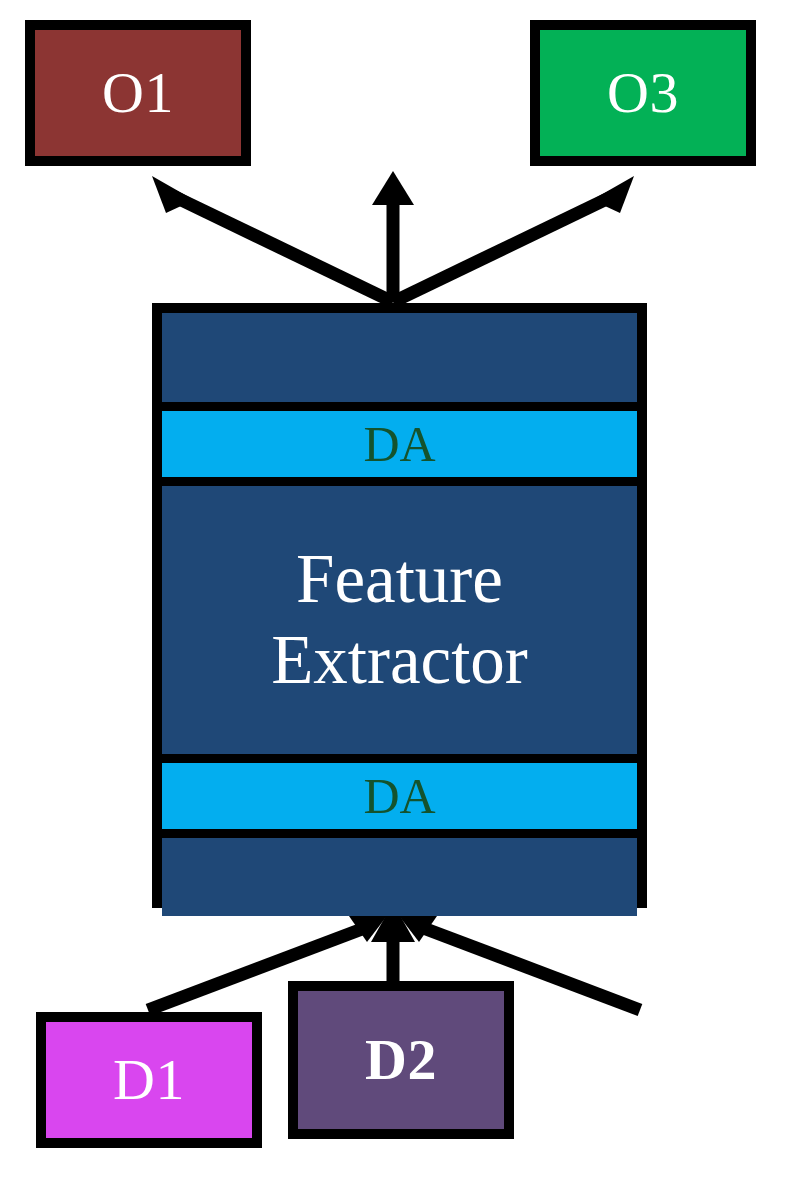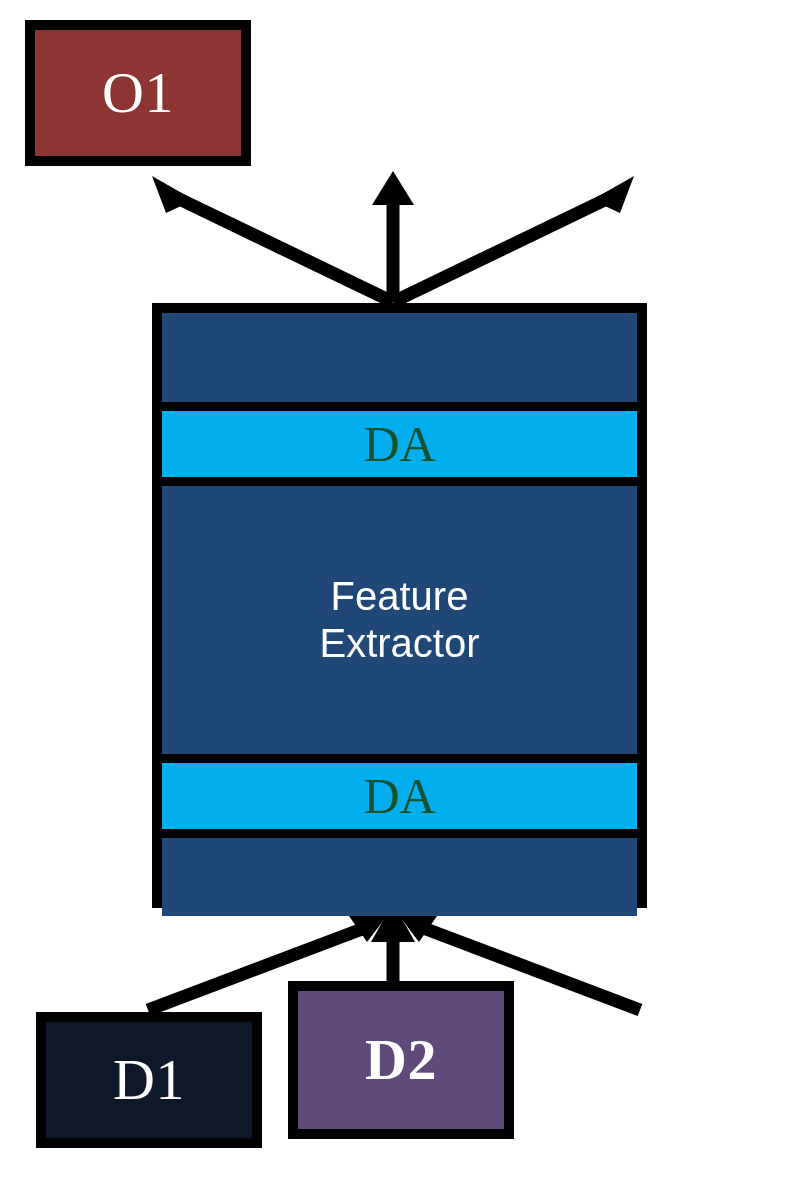--- a/index.html
+++ b/index.html
@@ -100,22 +100,22 @@
 
   .da-label {
     font-family: "Liberation Serif", "DejaVu Serif", serif;
     font-size: 50px;
     color: #14532d;
     line-height: 1;
     user-select: none;
   }
 
   .core-line {
-    font-family: Liberation Sans, sans-serif;
-    font-size: 40px;
+    font-family: Liberation Serif, serif;
+    font-size: 69px;
     color: #ffffff;
     line-height: 1.18;
     text-align: center;
     user-select: none;
   }
 </style>
 </head>
 <body>
 
 <div id="diagram-root">
@@ -151,20 +151,23 @@
       <line x1="640" y1="1010" x2="418" y2="926" stroke="#000000" stroke-width="13"></line>
       <polygon points="393,908 437,916 419,942" fill="#000000"></polygon>
     </g>
   </svg>
 
   <div class="node-box" id="box-o1" style="background:#8c3533">
     <span class="node-label">O1</span>
   </div>
 
 
+  <div class="node-box" id="box-o3" style="background:#03b156">
+    <span class="node-label">O3</span>
+  </div>
 
   <div id="feature-stack">
 
     <div class="stack-band band-plain" id="band-top"></div>
 
     <div class="band-sep"></div>
 
     <div class="stack-band band-da" id="band-da-top">
       <span class="da-label">DA</span>
     </div>
@@ -180,21 +183,21 @@
 
     <div class="stack-band band-da" id="band-da-bot">
       <span class="da-label">DA</span>
     </div>
 
     <div class="band-sep"></div>
 
     <div class="stack-band band-plain" id="band-bottom"></div>
   </div>
 
-  <div class="node-box" id="box-d1" style="background:#0f172a">
+  <div class="node-box" id="box-d1" style="background:#d946ef">
     <span class="node-label">D1</span>
   </div>
 
   <div class="node-box" id="box-d2" style="background:#604a7b">
     <span class="node-label">D2</span>
   </div>
 
 
 </div>
 

